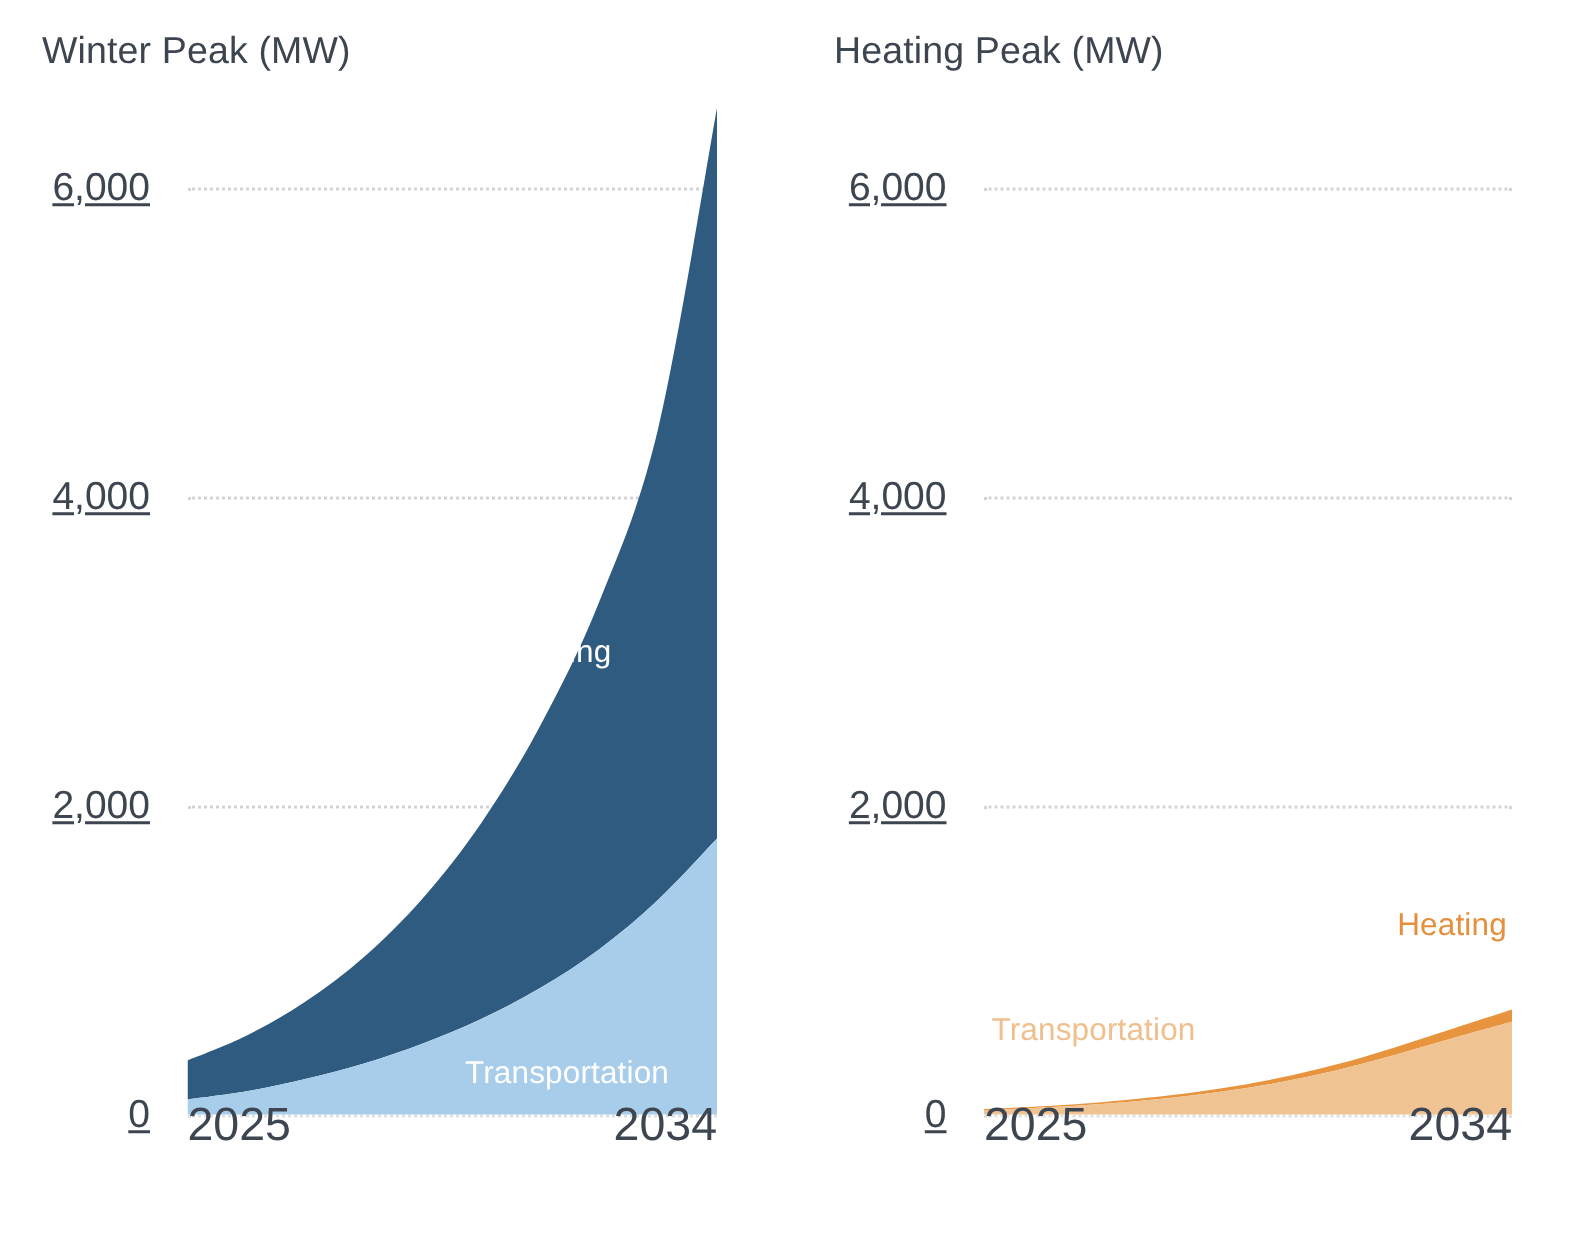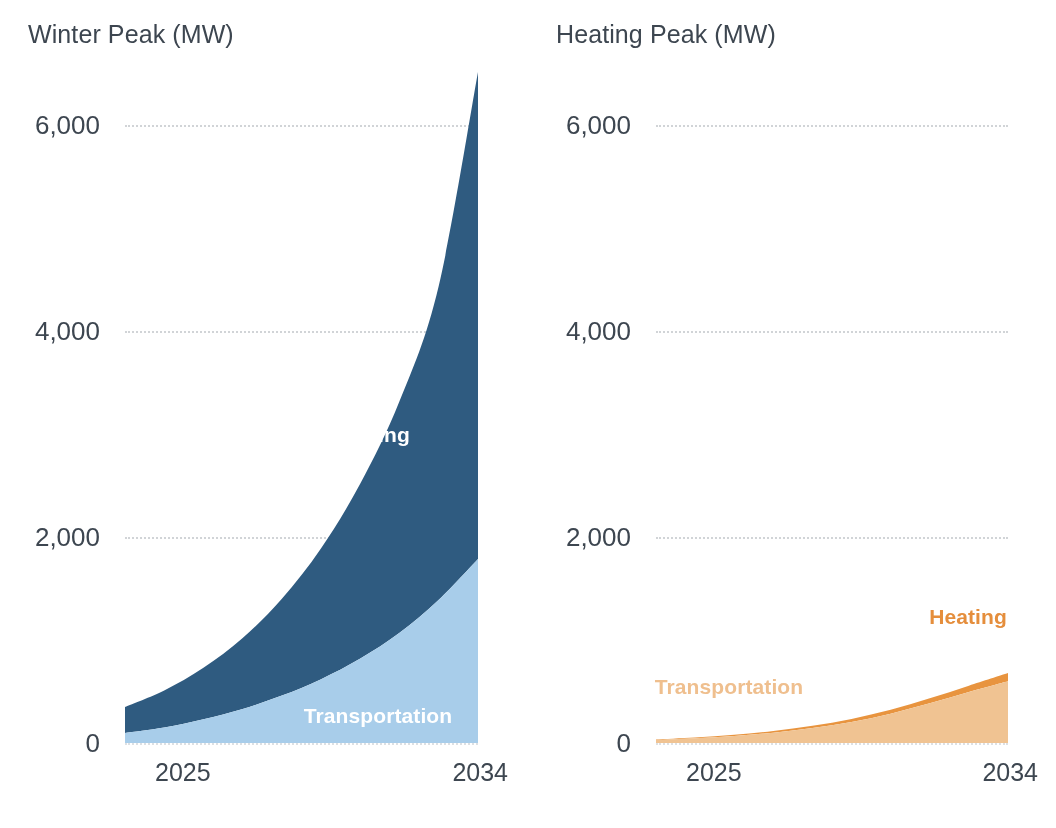--- a/index.html
+++ b/index.html
@@ -62,50 +62,50 @@
 
   .ytick {
     position: absolute;
     right: 0;
     width: 100px;
     text-align: right;
     font-size: 26px;
     color: #3d4650;
     transform: translateY(-50%);
     white-space: nowrap;
+    text-decoration: underline;
   }
   .panel-left  .ytick { left: 0;   width: 100px; }
   .panel-right .ytick { left: 3px; width: 100px; }
 
   .xtick {
     position: absolute;
-    top: 758px;
-    font-size: 25px;
+    top: 732px;
+    font-size: 31px;
     color: #3d4650;
     white-space: nowrap;
-    margin-left: 30px;
   }
   .panel-left  .xtick-start { left: 125px; }
   .panel-left  .xtick-end   { left: 478px; transform: translateX(-100%); }
   .panel-right .xtick-start { left: 128px; }
   .panel-right .xtick-end   { left: 480px; transform: translateX(-100%); }
 
   .area-svg {
     position: absolute;
     left: 0;
     top: 0;
     width: 100%;
     height: 100%;
     display: block;
   }
 
   .series-label {
     position: absolute;
     font-size: 21px;
-    font-weight: 700;
+    font-weight: 400;
     white-space: nowrap;
     letter-spacing: 0.1px;
   }
   .lbl-w-heating        { left: 371px; top: 423px; color: #ffffff; transform: translateX(-50%); }
   .lbl-w-transportation { left: 378px; top: 704px; color: #ffffff; transform: translateX(-50%); }
   .lbl-s-heating        { left: 968px; top: 605px; color: #e58e3c; transform: translateX(-50%); }
   .lbl-s-transportation { left: 729px; top: 675px; color: #efbf8e; transform: translateX(-50%); }
 </style>
 </head>
 <body>

